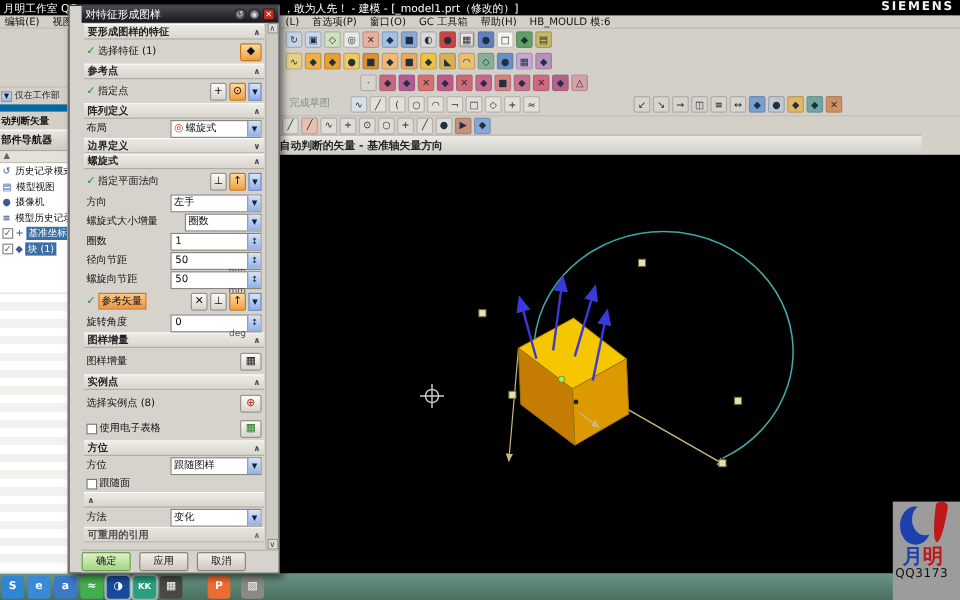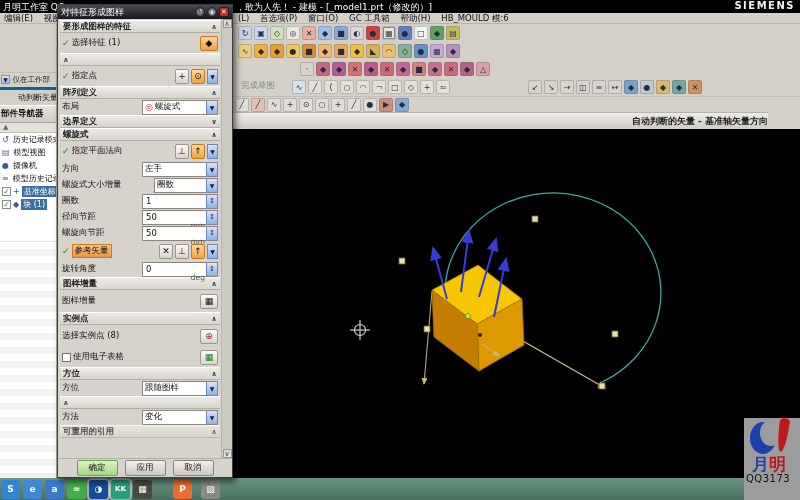--- a/index.html
+++ b/index.html
@@ -16,42 +16,42 @@
   #menu-left{position:absolute;left:0;top:0;}
   #menu-right{position:absolute;left:234px;top:0;white-space:nowrap;}
 
   
   #toolzone{position:absolute;left:0;top:24px;width:800px;height:72px;background:#d4d0c8;}
   .trow1{position:absolute;display:flex;gap:2px;align-items:center;}
   .ico{width:14px;height:14px;border:1px solid rgba(100,100,110,.35);border-radius:2px;display:inline-flex;align-items:center;justify-content:center;font-size:8px;color:#203040;background:#ccc;cursor:default;overflow:hidden;}
   .ico.pressed{box-shadow:inset 0 0 0 1px #888;background:#e9e5dd !important;}
   #sketchlabel{font-size:8.5px;color:#7d8f7d;margin:0 3px;white-space:nowrap;}
   #snaprow{position:absolute;left:233px;top:96px;width:567px;height:16px;background:#d4d0c8;border-top:1px solid #c2beb6;display:flex;gap:2px;align-items:center;padding-left:2px;}
-  #hintbar{position:absolute;left:233px;top:112px;width:535px;height:17px;background:linear-gradient(#ecebe6,#cfccc5);border-top:1px solid #b8b4ac;display:flex;align-items:center;justify-content:flex-end;font-size:9px;color:#222;font-weight:bold;}
+  #hintbar{position:absolute;left:233px;top:112px;width:535px;height:17px;background:linear-gradient(#ecebe6,#cfccc5);border-top:1px solid #b8b4ac;display:flex;align-items:center;justify-content:flex-start;font-size:9px;color:#222;font-weight:bold;}
 
   
   #sidebar{position:absolute;left:0;top:24px;width:57px;height:454px;background:#d4d0c8;border-right:1px solid #aaa6a0;}
   #scope{font-size:7.5px;color:#222;padding:2px 1px;border-top:1px solid #c2beb6;white-space:nowrap;overflow:hidden;}
   #scope .dd-mini{display:inline-block;width:9px;height:9px;background:linear-gradient(#d8e4f8,#9cb8e8);border:1px solid #7a96c8;font-size:6px;line-height:8px;text-align:center;color:#123;}
-  #vectxt{font-size:8px;color:#111;padding:2px 18px;border-top:3px solid #0369a1;white-space:nowrap;overflow:hidden;font-weight:normal;}
+  #vectxt{font-size:8px;color:#111;padding:2px 1px;border-top:6px solid #0369a1;white-space:nowrap;overflow:hidden;font-weight:bold;}
   #navhdr{font-size:8.5px;font-weight:bold;color:#111;background:linear-gradient(#e9e6e0,#cdcac3);border-top:1px solid #fff;border-bottom:1px solid #aaa6a0;padding:2px 1px;white-space:nowrap;overflow:hidden;}
   #navsort{font-size:7px;color:#666;background:#e4e1da;border-bottom:1px solid #c2beb6;padding:0 3px;height:10px;}
   #treewrap{background:#fff;height:108px;overflow:hidden;font-size:8px;}
   .trow{display:flex;align-items:center;height:13px;white-space:nowrap;overflow:hidden;padding-left:2px;gap:2px;}
   .cb{width:9px;height:9px;border:1px solid #888;background:#fff;color:#1e8b1e;font-size:8px;line-height:8px;text-align:center;flex:0 0 auto;}
   .ticon{color:#3a5a9a;font-size:8px;flex:0 0 auto;}
   .tlabel{color:#111;padding:0 2px;}
   .trow.sel .tlabel{background:#3a6ea5;color:#fff;}
   #treefill{background:repeating-linear-gradient(#ffffff 0 7px,#f2f2ef 7px 14px);height:336px;border-top:1px solid #e8e8e8;}
 
   
   #viewport{position:absolute;left:233px;top:129px;width:567px;height:349px;background:#000;}
 
   
-  #dialog{position:absolute;left:57px;top:4px;width:176px;height:474px;background:#d6d3cc;border:1px solid #3c3c46;box-shadow:3px 4px 6px rgba(0,0,0,.55);z-index:20;display:flex;flex-direction:column;}
+  #dialog{position:absolute;left:57px;top:4px;width:176px;height:474px;background:#d6d3cc;border:1px solid #3c3c46;box-shadow:3px 4px 6px rgba(0,0,0,.55);z-index:20;display:flex;flex-direction:column;padding-left:10px;}
   #dlg-title{height:14px;background:linear-gradient(#4a4a52,#17171d);color:#fff;font-size:9px;display:flex;align-items:center;padding:0 3px;gap:2px;flex:0 0 auto;}
   #dlg-title .t{flex:1;white-space:nowrap;overflow:hidden;}
   .tbtn{width:10px;height:10px;border-radius:50%;background:#5a5a62;border:1px solid #222;color:#ddd;font-size:7px;line-height:9px;text-align:center;}
   .tbtn.close{border-radius:2px;background:#c4281e;color:#fff;font-weight:bold;}
   #dlg-main{flex:1;display:flex;overflow:hidden;}
   #dlg-body{flex:1;overflow:hidden;padding:1px 1px 0 2px;}
   #dlg-scroll{width:11px;background:#cdcac3;border-left:1px solid #b8b4ac;display:flex;flex-direction:column;justify-content:space-between;align-items:center;font-size:7px;color:#445;}
   .sarr{width:9px;height:9px;background:#dedbd4;border:1px solid #9a968e;text-align:center;line-height:8px;}
   .ghdr{display:flex;align-items:center;font-size:8.5px;font-weight:bold;color:#222;background:linear-gradient(#eceae4,#d8d5ce);border-top:1px solid #fff;border-bottom:1px solid #b2aea6;height:13px;padding:0 3px;}
   .ghdr .gt{flex:1;white-space:nowrap;overflow:hidden;}
@@ -68,21 +68,21 @@
   .ddarrow{width:11px;height:15px;background:linear-gradient(#d8e4f8,#8fb0e8);border:1px solid #6a86c8;display:inline-flex;align-items:center;justify-content:center;font-size:6px;color:#102040;}
   .dd{width:76px;height:15px;border:1px solid #8a867e;background:#fff;display:inline-flex;align-items:center;font-size:8.5px;padding-left:2px;gap:2px;}
   .dd .val{flex:1;white-space:nowrap;overflow:hidden;}
   .dd .da{width:11px;height:13px;background:linear-gradient(#d8e4f8,#8fb0e8);border-left:1px solid #6a86c8;display:flex;align-items:center;justify-content:center;font-size:6px;color:#102040;}
   .spiral-g{color:#c03020;font-size:9px;}
   .fld{width:76px;height:15px;border:1px solid #8a867e;background:#fff;display:inline-flex;align-items:center;font-size:8.5px;padding-left:3px;}
   .fld .val{flex:1;}
   .fld .unit{color:#555;font-size:7.5px;padding-right:1px;margin-top:17px;}
   .spin{width:11px;height:13px;background:linear-gradient(#d8e4f8,#8fb0e8);border-left:1px solid #6a86c8;display:flex;align-items:center;justify-content:center;font-size:7px;color:#102040;}
   .cbx{width:9px;height:9px;border:1px solid #777;background:#fff;flex:0 0 auto;}
-  #dlg-buttons{flex:0 0 auto;height:19px;border-top:1px solid #b2aea6;display:flex;align-items:center;justify-content:center;gap:7px;background:#d6d3cc;}
+  #dlg-buttons{flex:0 0 auto;height:19px;border-top:1px solid #b2aea6;display:flex;align-items:center;justify-content:flex-start;gap:7px;background:#d6d3cc;}
   .btn{font-size:8.5px;padding:1px 11px;border:1px solid #8a868</0e;border:1px solid #8a867e;border-radius:2px;background:linear-gradient(#f2f0ea,#ccc8c0);color:#111;}
   .btn.ok{background:linear-gradient(#ddf2c4,#a5d585);border-color:#6ea052;}
 
   
   #taskbar{position:absolute;left:0;top:478px;width:800px;height:22px;background:linear-gradient(#6a9483,#49705f);display:flex;align-items:center;gap:3px;padding-left:1px;z-index:15;}
   #taskbar .ico{width:19px;height:19px;border-radius:3px;color:#fff;font-weight:bold;font-size:9px;border:none;}
   #taskbar .ico.act{box-shadow:0 0 0 2px rgba(220,230,225,.55);}
 
   
   #watermark{position:absolute;left:744px;top:418px;width:56px;height:82px;background:#9c9c9c;z-index:30;overflow:hidden;}
@@ -334,20 +334,21 @@
             <span class="chev">∧</span>
         </div>
         <div class="drow h20">
           <span class="chk">✓</span>
           <span class="lbl">选择特征 (1)</span>
           <span class="sp"></span>
           <span class="ibtn orange">◆</span>
         </div>
 
         <div class="ghdr">
+          <span class="gt">参考点</span>
             <span class="chev">∧</span>
         </div>
         <div class="drow h20">
           <span class="chk">✓</span>
           <span class="lbl">指定点</span>
           <span class="sp"></span>
           <span class="ibtn sm">+</span>
           <span class="ibtn sm orange">⊙</span>
           <span class="ddarrow">▼</span>
         </div>
@@ -474,20 +475,24 @@
           <span class="gt">方位</span>
             <span class="chev">∧</span>
         </div>
         <div class="drow h16">
           <span class="lbl">方位</span>
           <span class="sp"></span>
           <span class="dd">
             <span class="val">跟随图样</span>
             <span class="da">▼</span>
           </span>
+        </div>
+        <div class="drow h14">
+          <span class="cbx"></span>
+          <span class="lbl">跟随面</span>
         </div>
 
         <div class="ghdr">
             <span class="chev">∧</span>
         </div>
         <div class="drow h16">
           <span class="lbl">方法</span>
           <span class="sp"></span>
           <span class="dd">
             <span class="val">变化</span>

